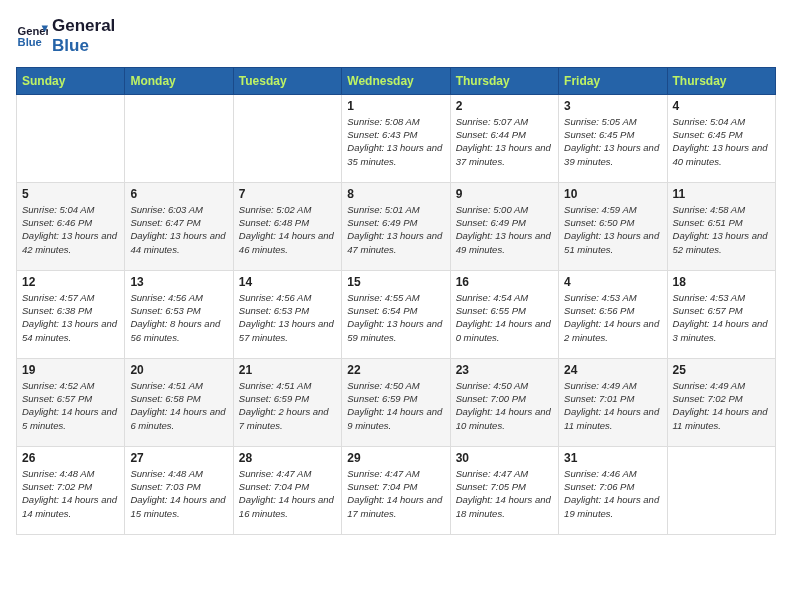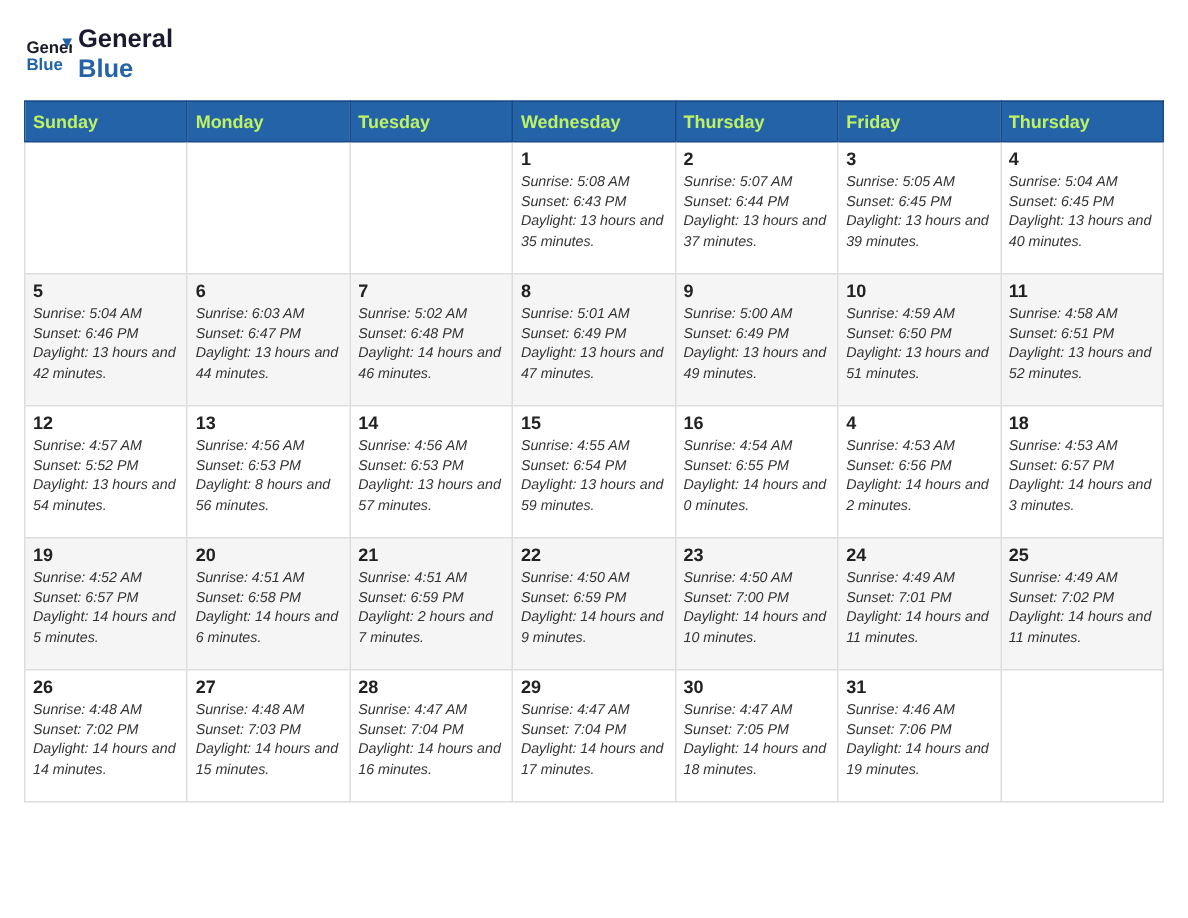--- a/index.html
+++ b/index.html
@@ -210,21 +210,21 @@
           <span>Sunset: 6:51 PM</span><br>
           <span>Daylight: 13 hours and 52 minutes.</span>
         </div>
       </td>
       </tr>
       <tr>
         <td>
         <span class="day-number">12</span>
         <div class="day-info">
           <span>Sunrise: 4:57 AM</span><br>
-          <span>Sunset: 5:52 PM</span><br>
+          <span>Sunset: 6:38 PM</span><br>
           <span>Daylight: 13 hours and 54 minutes.</span>
         </div>
       </td>
         <td>
         <span class="day-number">13</span>
         <div class="day-info">
           <span>Sunrise: 4:56 AM</span><br>
           <span>Sunset: 6:53 PM</span><br>
           <span>Daylight: 8 hours and 56 minutes.</span>
         </div>

